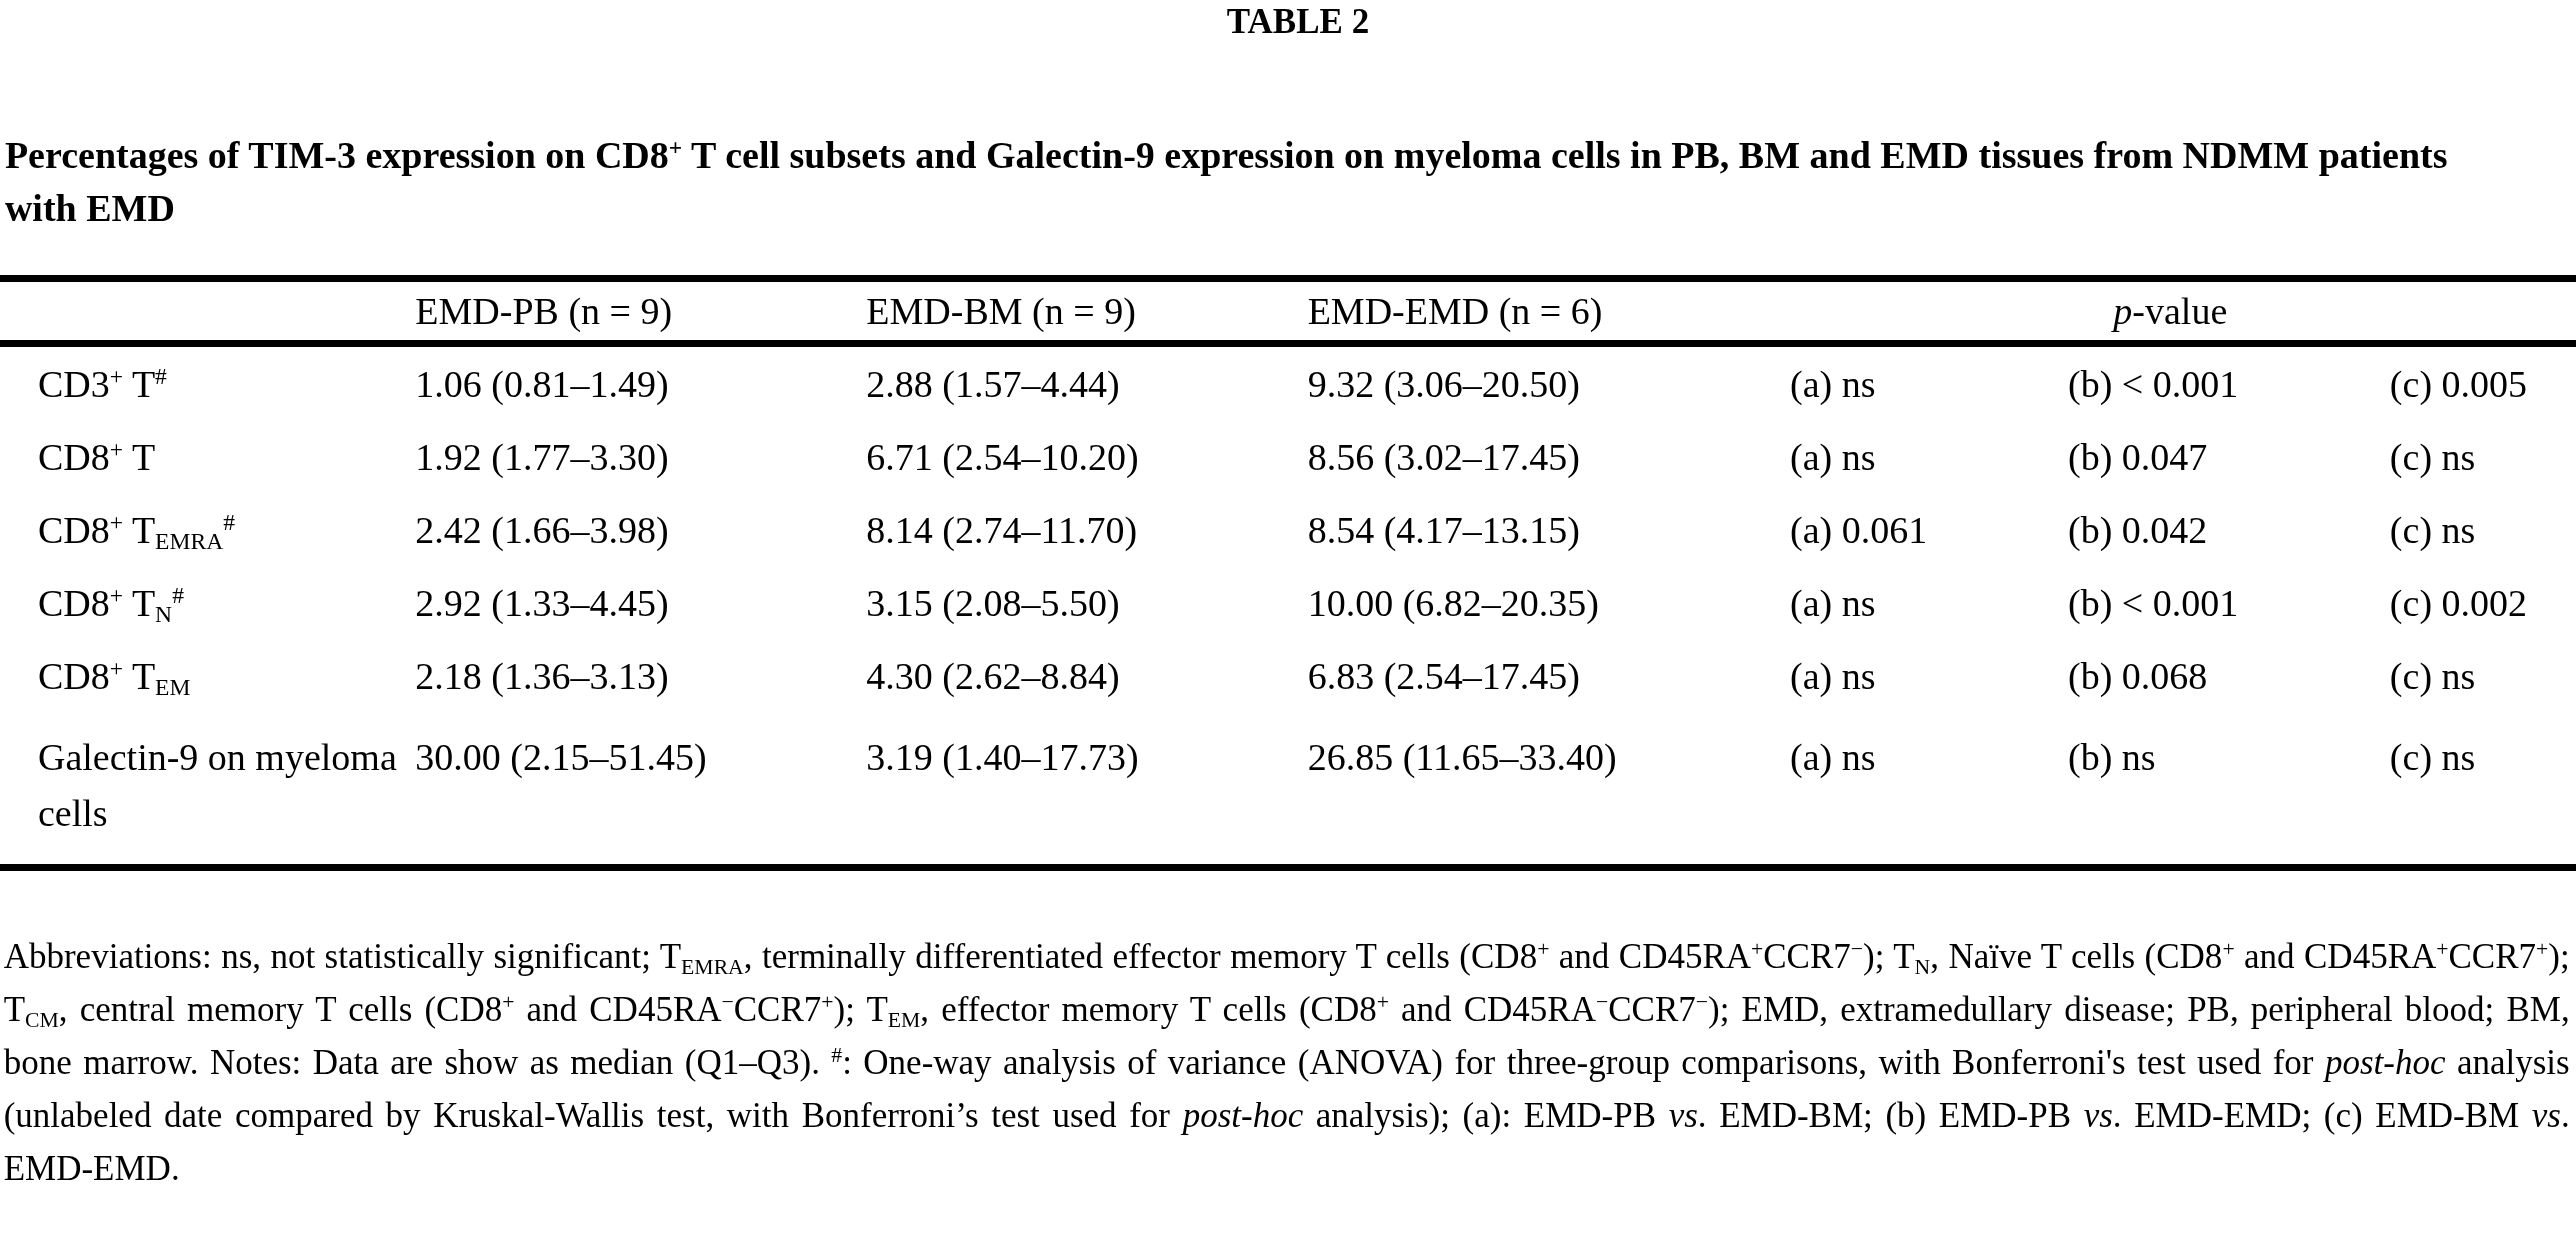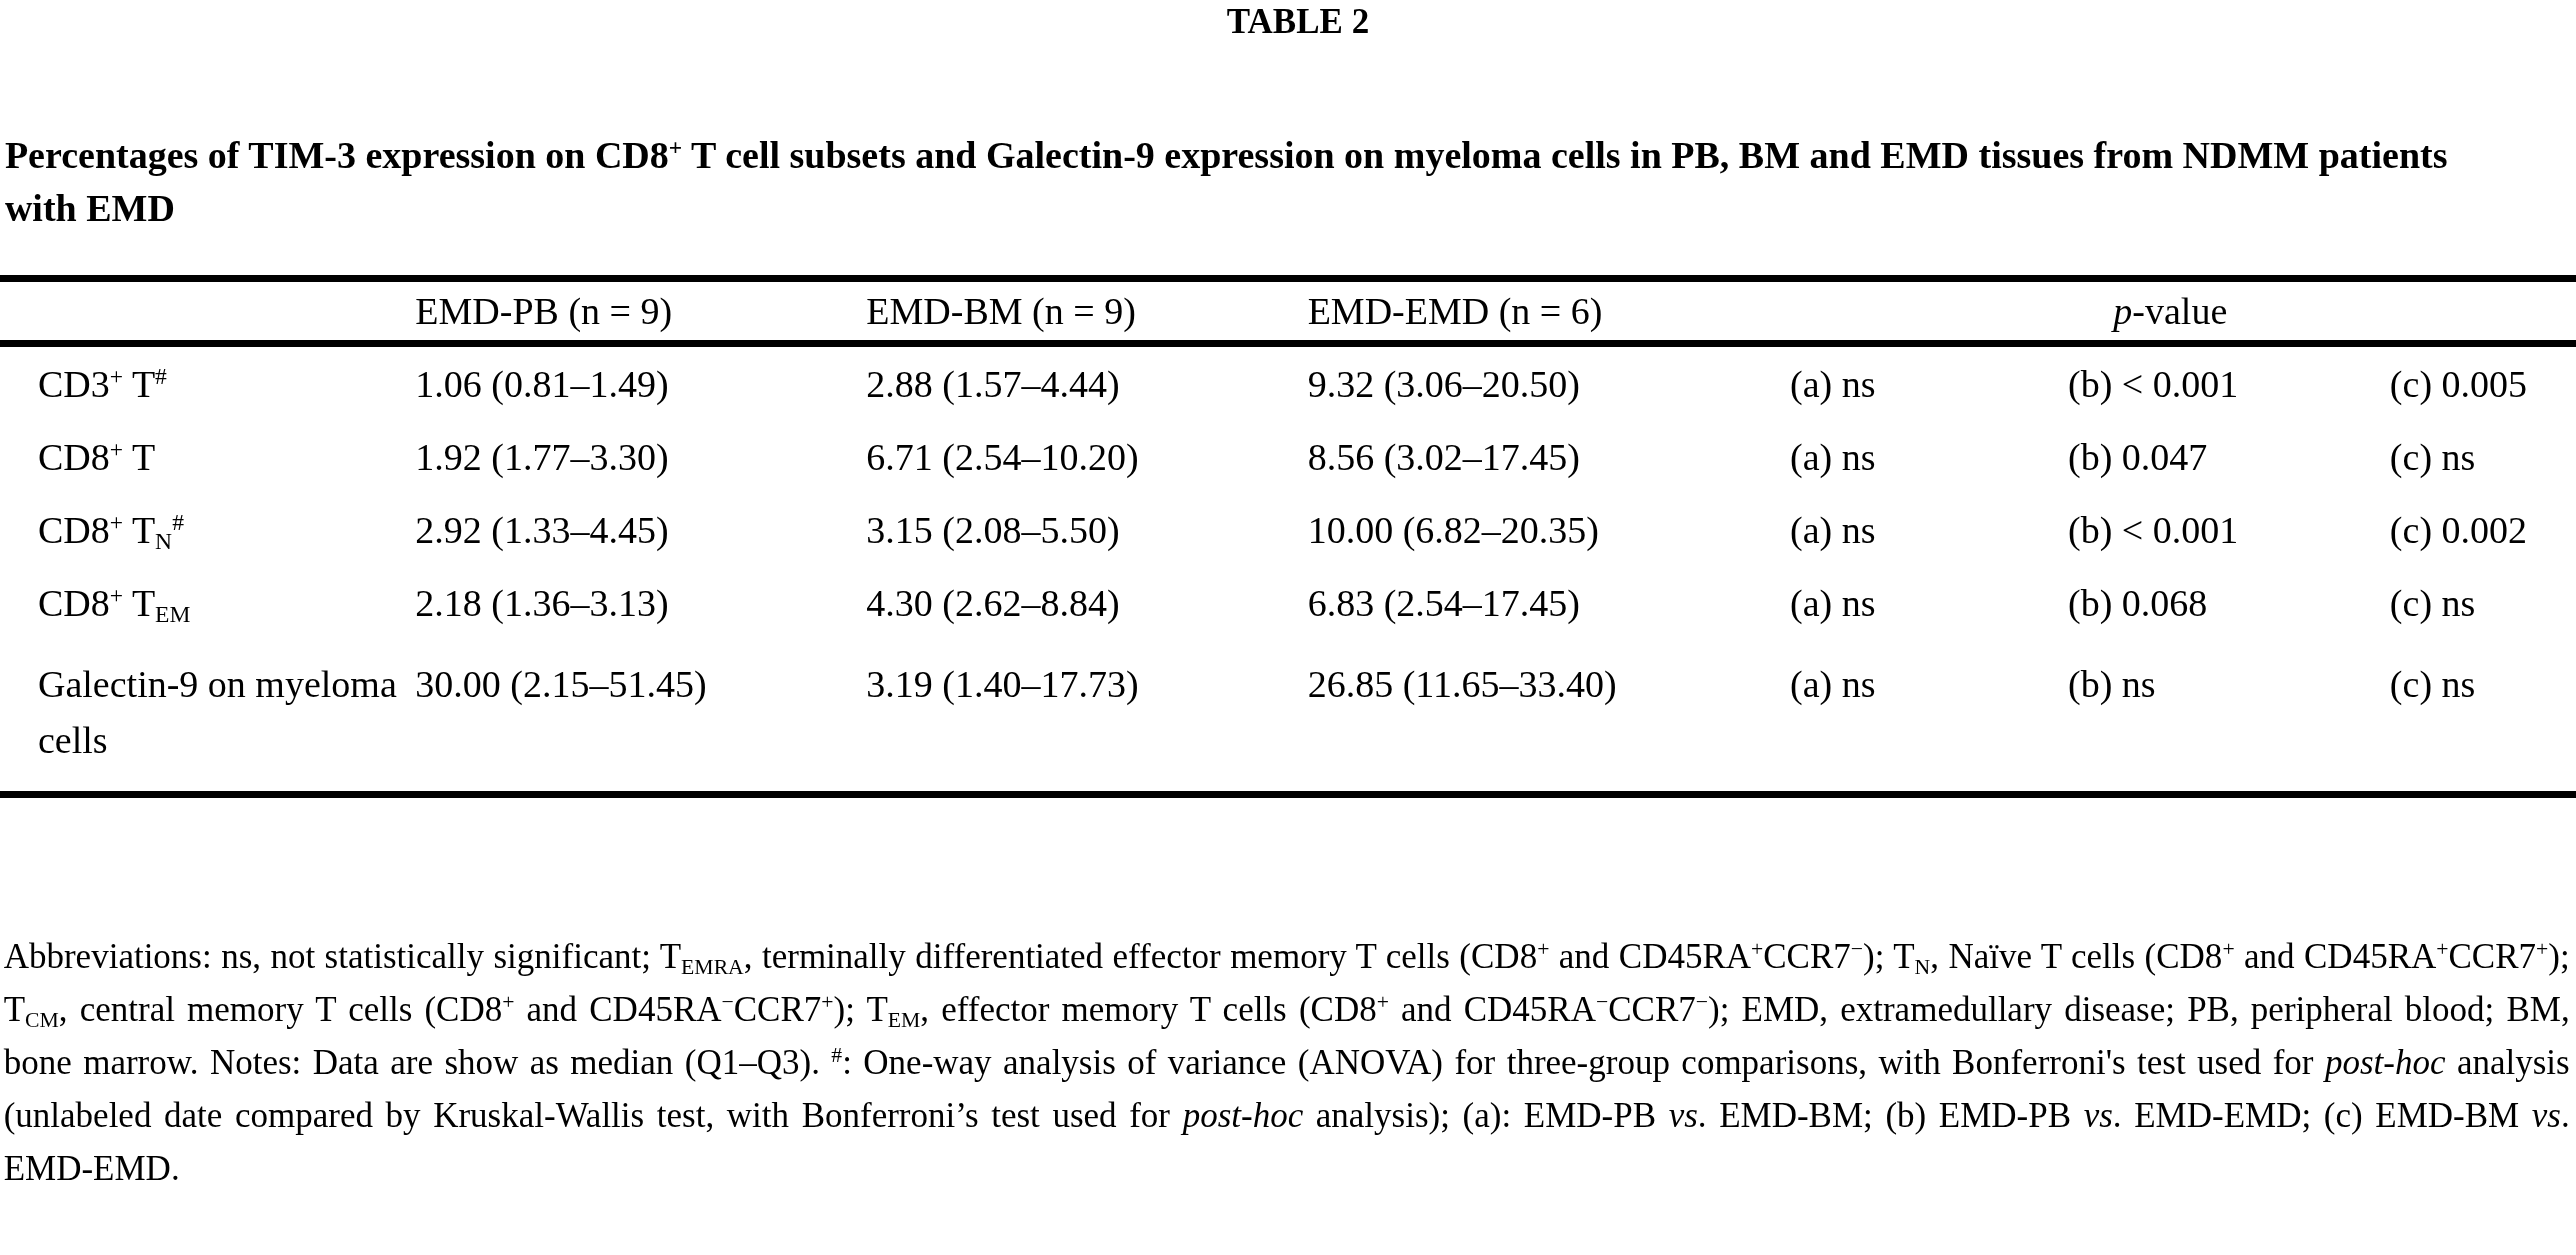--- a/index.html
+++ b/index.html
@@ -147,20 +147,29 @@
       <tr>
         <td>CD8<sup>+</sup> T</td>
         <td>1.92 (1.77–3.30)</td>
         <td>6.71 (2.54–10.20)</td>
         <td>8.56 (3.02–17.45)</td>
         <td>(a) ns</td>
         <td>(b) 0.047</td>
         <td>(c) ns</td>
       </tr>
       <tr>
+        <td>CD8<sup>+</sup> T<sub>EMRA</sub><sup>#</sup></td>
+        <td>2.42 (1.66–3.98)</td>
+        <td>8.14 (2.74–11.70)</td>
+        <td>8.54 (4.17–13.15)</td>
+        <td>(a) 0.061</td>
+        <td>(b) 0.042</td>
+        <td>(c) ns</td>
+      </tr>
+      <tr>
         <td>CD8<sup>+</sup> T<sub>N</sub><sup>#</sup></td>
         <td>2.92 (1.33–4.45)</td>
         <td>3.15 (2.08–5.50)</td>
         <td>10.00 (6.82–20.35)</td>
         <td>(a) ns</td>
         <td>(b) &lt; 0.001</td>
         <td>(c) 0.002</td>
       </tr>
       <tr>
         <td>CD8<sup>+</sup> T<sub>EM</sub></td>

